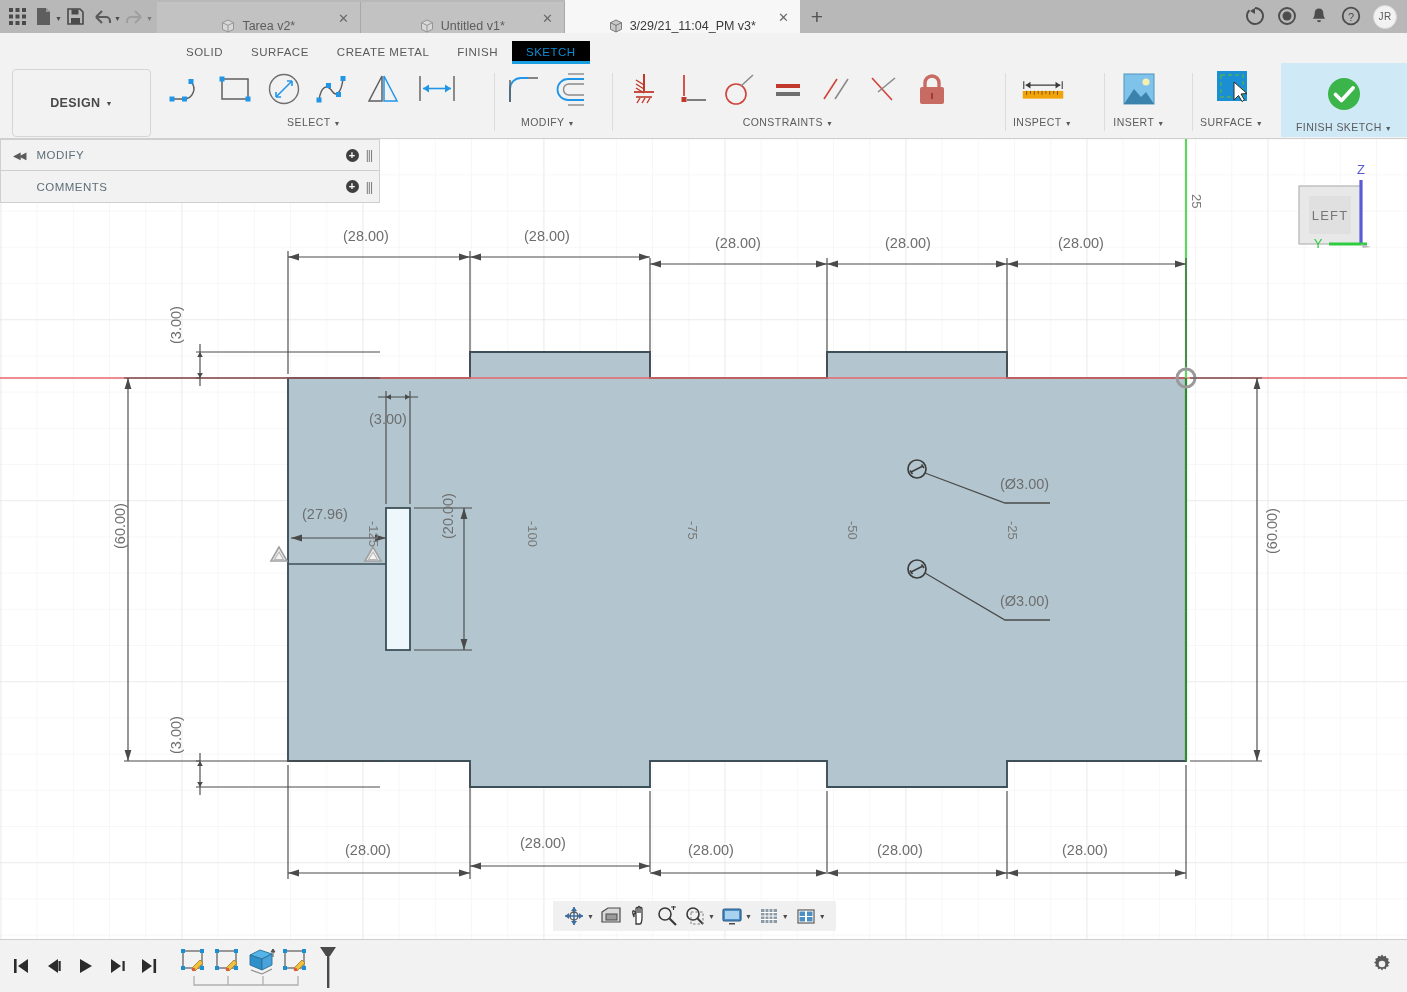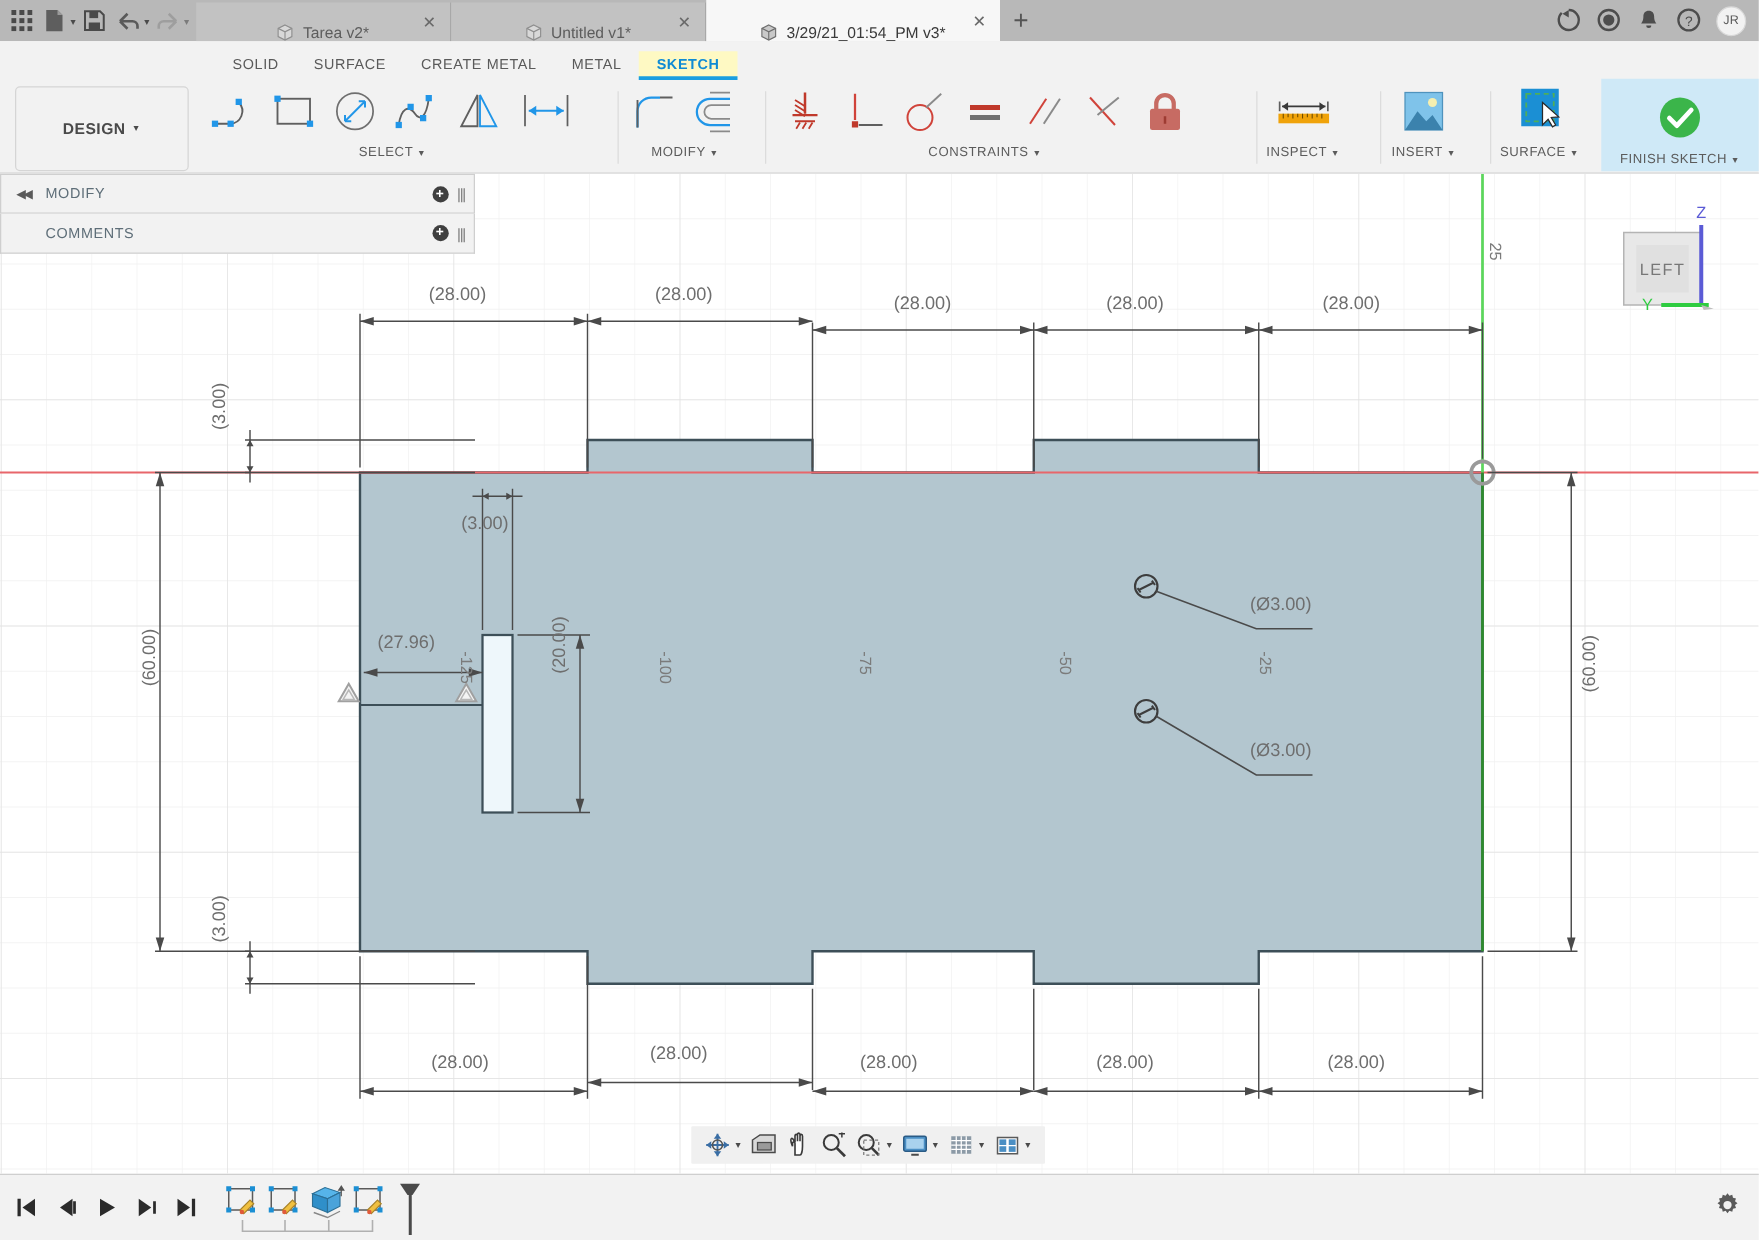--- a/index.html
+++ b/index.html
@@ -62,21 +62,21 @@
     border:1px solid #d5d5d5; border-radius:4px; background:#f2f2f2;
     display:flex; align-items:center; justify-content:center;
     font-size:12.5px; font-weight:bold; color:#4a4a4a; letter-spacing:.4px;margin-top:24px;
   }
   #designbtn .dc { font-size:7px; margin-left:5px; }
   #wstabs { position:absolute; left:172px; top:8px; display:flex; align-items:flex-start; }
   .wstab {
     font-size:11.5px; color:#5a5a5a; letter-spacing:.5px;
     padding:5px 14px 4px; position:relative; white-space:nowrap;
   }
-  .wstab.active { color:#0f8bd4; background:#fef9c3; font-weight:bold; }
+  .wstab.active { color:#0f8bd4; background:#000000; font-weight:normal; }
   .wstab.active::after {
     content:""; position:absolute; left:0; right:0; bottom:-2px;
     height:3px; background:#1a9ee0;
   }
   .panel {
     position:absolute; top:30px; height:74px;
     display:flex; flex-direction:column; align-items:center;
   }
   .panel .row { display:flex; align-items:center; height:52px; gap:0px; }
   .panel .lbl {
@@ -213,21 +213,21 @@
     </svg>
     <span>Untitled v1*</span>
     <span class="tabclose">✕</span>
   </div>
 
   <div class="doctab active" style="min-width:235px">
     <svg class="tabcube" viewBox="0 0 14 14">
       <path d="M7 1 L12.5 3.7 V10.3 L7 13 L1.5 10.3 V3.7 Z" fill="#c9c9c9" stroke="#6e6e6e" stroke-width=".9"></path>
       <path d="M1.5 3.7 L7 6.4 L12.5 3.7 M7 6.4 V13" fill="none" stroke="#6e6e6e" stroke-width=".9"></path>
     </svg>
-    <span>3/29/21_01:54_PM v3*</span>
+    <span>3/29/21_11:04_PM v3*</span>
     <span class="tabclose">✕</span>
   </div>
 
   <div id="plusbtn">
     <span>+</span>
   </div>
 
   <div id="tabright">
     <span class="ricon">
       <svg width="20" height="20" viewBox="0 0 20 20">
@@ -261,21 +261,21 @@
 
   <div id="designbtn">
     <span>DESIGN</span>
     <span class="dc">▼</span>
   </div>
 
   <div id="wstabs">
     <div class="wstab">SOLID</div>
     <div class="wstab">SURFACE</div>
     <div class="wstab">CREATE METAL</div>
-    <div class="wstab">METAL</div>
+    <div class="wstab">FINISH</div>
     <div class="wstab active">SKETCH</div>
   </div>
 
   <div class="panel" style="left:164px;">
     <div class="row">
       <div class="tool">
         <svg width="40" height="36" viewBox="0 0 40 36">
           <path d="M4 28 H16 a10 10 0 0 0 7-17" fill="none" stroke="#5f5f5f" stroke-width="1.5"></path>
           <rect x="1.5" y="25.5" width="5" height="5" fill="#2196e8"></rect>
           <rect x="14" y="25.5" width="5" height="5" fill="#2196e8"></rect>

